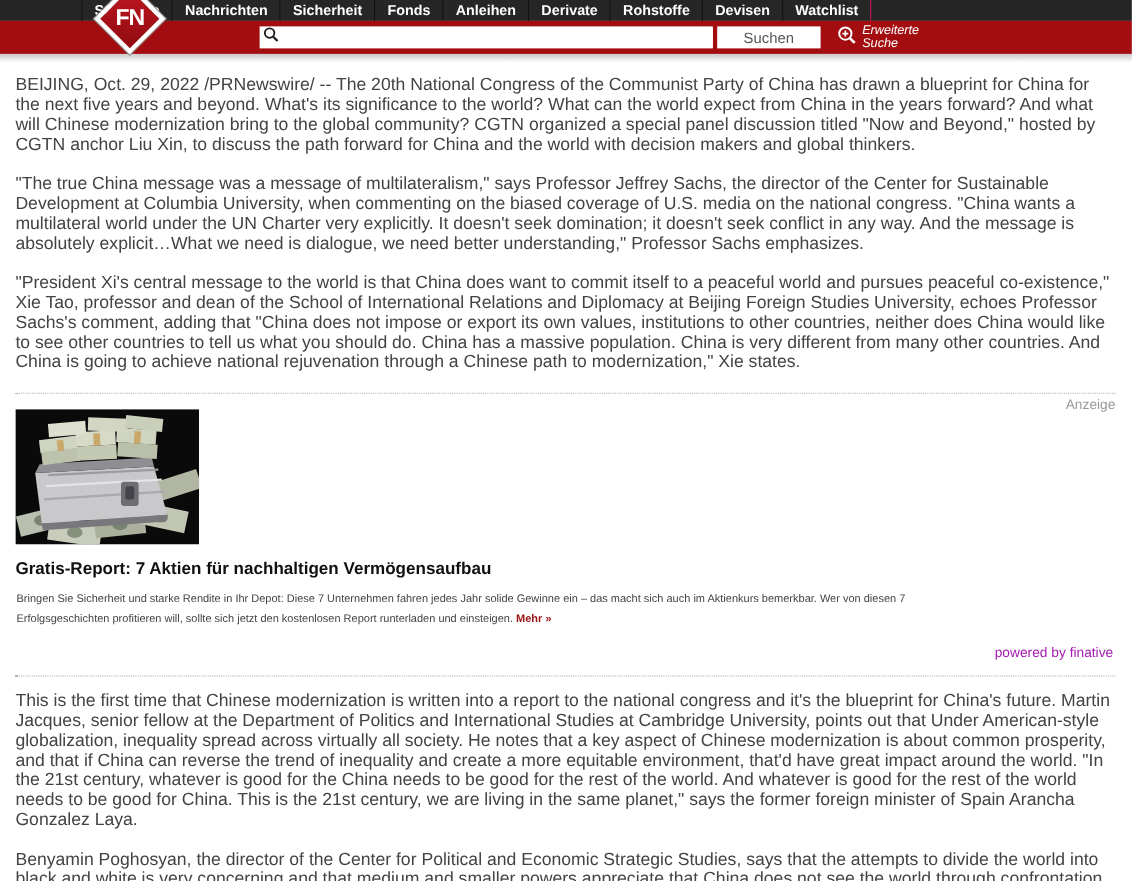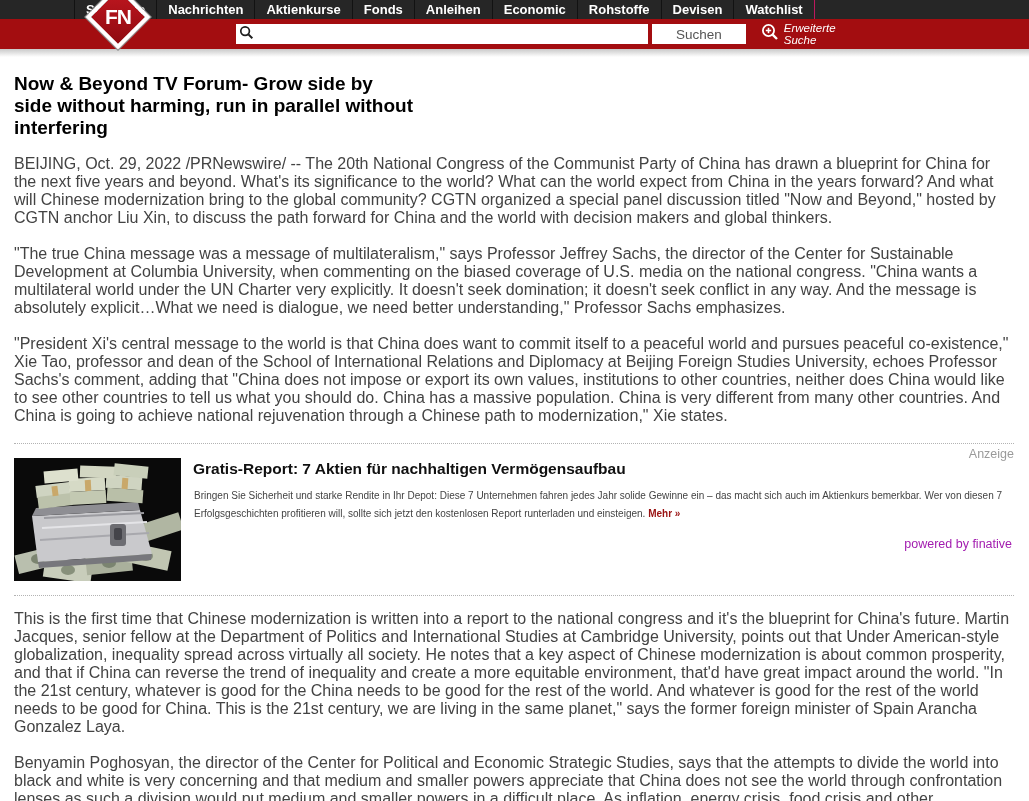--- a/index.html
+++ b/index.html
@@ -107,21 +107,21 @@
     color:#434343;
     margin:0 0 18px 0;
   }
   .sep { border:none; border-top:1px dotted #b3b3b3; margin:0 0 0 0; }
   
   .ad { position:relative; padding:6px 0 14px 0; }
   .ad-label {
     position:absolute; top:3px; right:0;
     color:#9a9a9a; font-size:12.5px;
   }
-  .ad-inner { display:flex; gap:12px; margin-top:8px; }
+  .ad-inner { display:flex; gap:12px; margin-top:8px;flex-direction:column; }
   .ad-img { flex:0 0 auto; width:167px; height:123px; display:block; }
   .ad-text { flex:1 1 auto; padding-top:2px; }
   .ad-text h2 {
     font-size:15.5px; color:#101010;
     margin:0 0 9px 0; font-weight:bold;
     cursor:pointer;
   }
   .ad-text .ad-body {
     font-size:10px; line-height:18px; color:#434343; margin:1px;
     max-width:840px;
@@ -132,24 +132,24 @@
     padding-right:2px;
   }
   .below-ad { margin-top:14px; }
 </style>
 </head>
 <body>
 
 <div class="topbar">
   <div class="nav-item">Startseite</div>
   <div class="nav-item">Nachrichten</div>
-  <div class="nav-item">Aktienkurse</div>
+  <div class="nav-item">Sicherheit</div>
   <div class="nav-item">Fonds</div>
   <div class="nav-item">Anleihen</div>
-  <div class="nav-item">Economic</div>
+  <div class="nav-item">Derivate</div>
   <div class="nav-item">Rohstoffe</div>
   <div class="nav-item">Devisen</div>
   <div class="nav-item">Watchlist</div>
 </div>
 
 <div class="searchbar">
   <div class="logo">
     <span>FN</span>
   </div>
 
@@ -178,21 +178,20 @@
         <span>Erweiterte</span><br>
         <span>Suche</span>
       </span>
     </div>
   </div>
 </div>
 <div class="bar-shadow"></div>
 
 <div class="content">
 
-  <h1>Now &amp; Beyond TV Forum- Grow side by side without harming, run in parallel without interfering</h1>
 
   <p class="body-par">BEIJING, Oct. 29, 2022 /PRNewswire/ -- The 20th National Congress of the Communist Party of China has drawn a blueprint for China for the next five years and beyond. What's its significance to the world? What can the world expect from China in the years forward? And what will Chinese modernization bring to the global community? CGTN organized a special panel discussion titled "Now and Beyond," hosted by CGTN anchor Liu Xin, to discuss the path forward for China and the world with decision makers and global thinkers.</p>
   <p class="body-par">"The true China message was a message of multilateralism," says Professor Jeffrey Sachs, the director of the Center for Sustainable Development at Columbia University, when commenting on the biased coverage of U.S. media on the national congress. "China wants a multilateral world under the UN Charter very explicitly. It doesn't seek domination; it doesn't seek conflict in any way. And the message is absolutely explicit…What we need is dialogue, we need better understanding," Professor Sachs emphasizes.</p>
   <p class="body-par">"President Xi's central message to the world is that China does want to commit itself to a peaceful world and pursues peaceful co-existence," Xie Tao, professor and dean of the School of International Relations and Diplomacy at Beijing Foreign Studies University, echoes Professor Sachs's comment, adding that "China does not impose or export its own values, institutions to other countries, neither does China would like to see other countries to tell us what you should do. China has a massive population. China is very different from many other countries. And China is going to achieve national rejuvenation through a Chinese path to modernization," Xie states.</p>
 
   <hr class="sep">
   <div class="ad">
     <div class="ad-label">Anzeige</div>
     <div class="ad-inner">
       <svg class="ad-img" viewBox="0 0 167 123" preserveAspectRatio="none">

